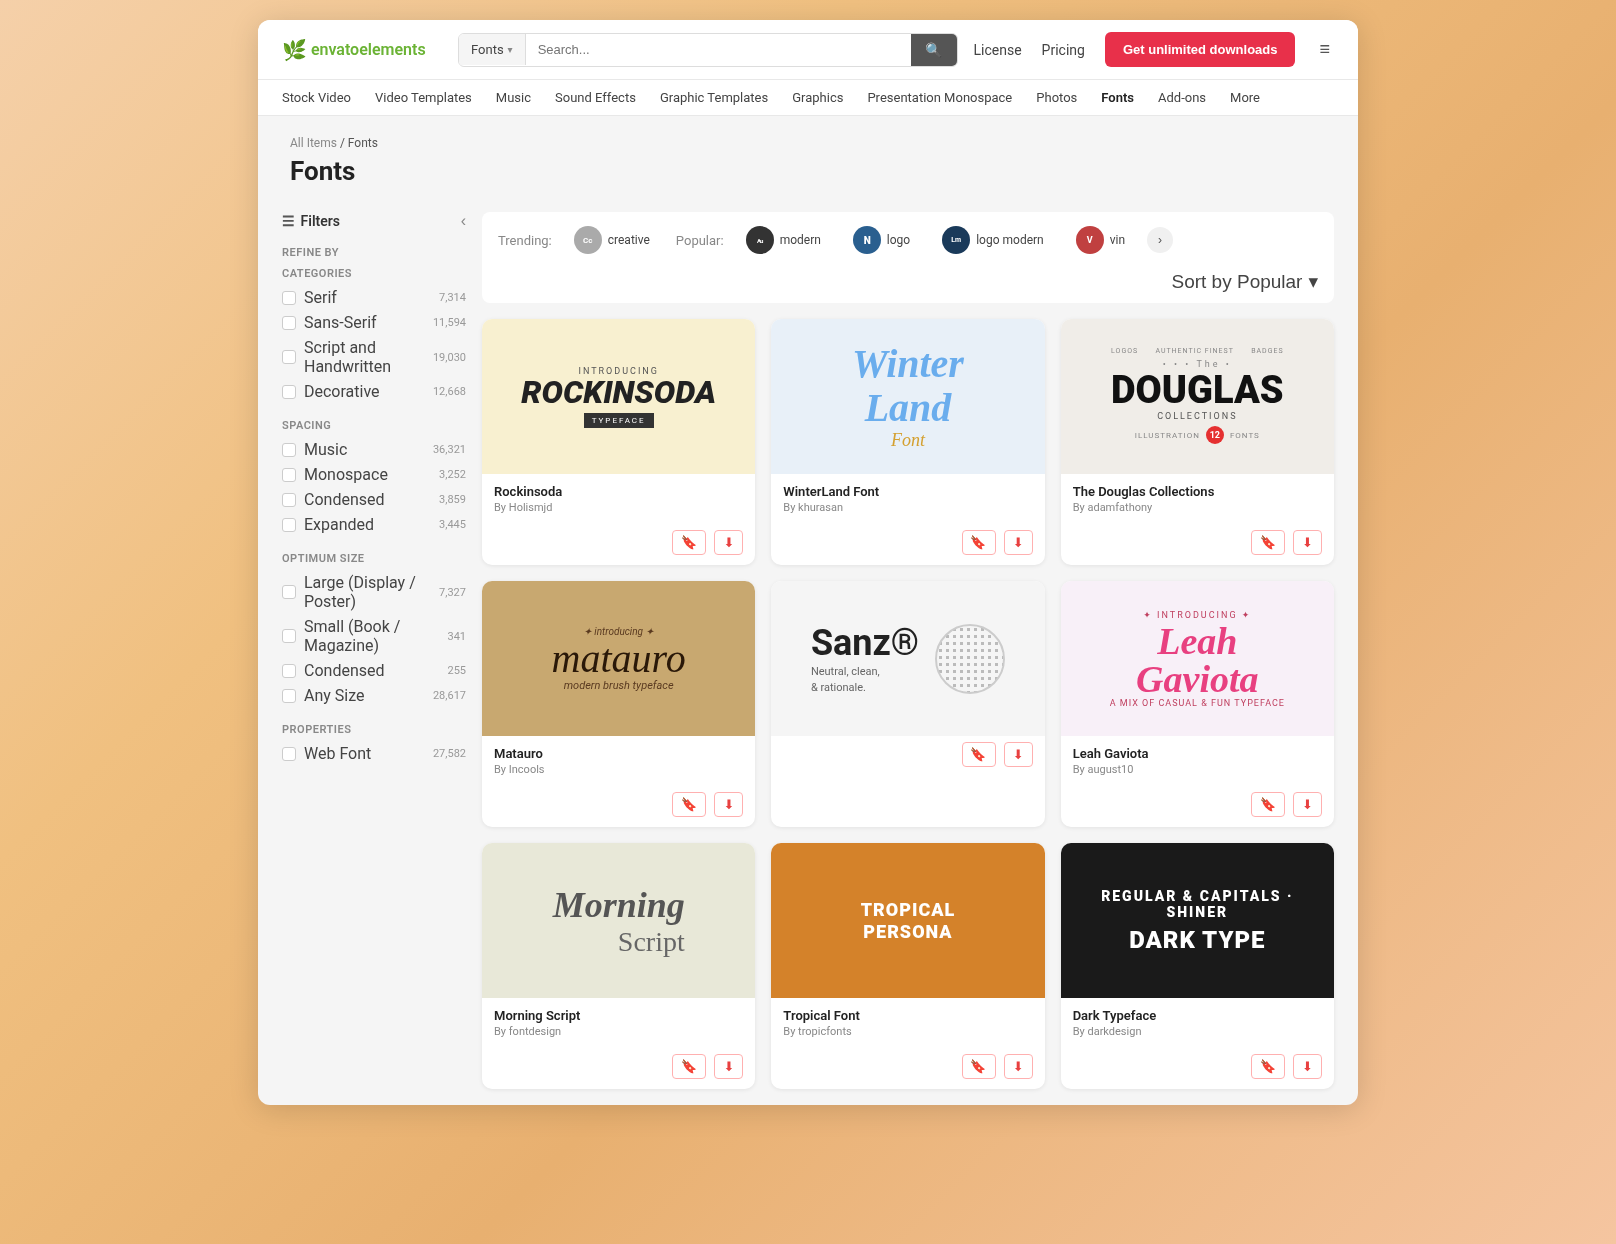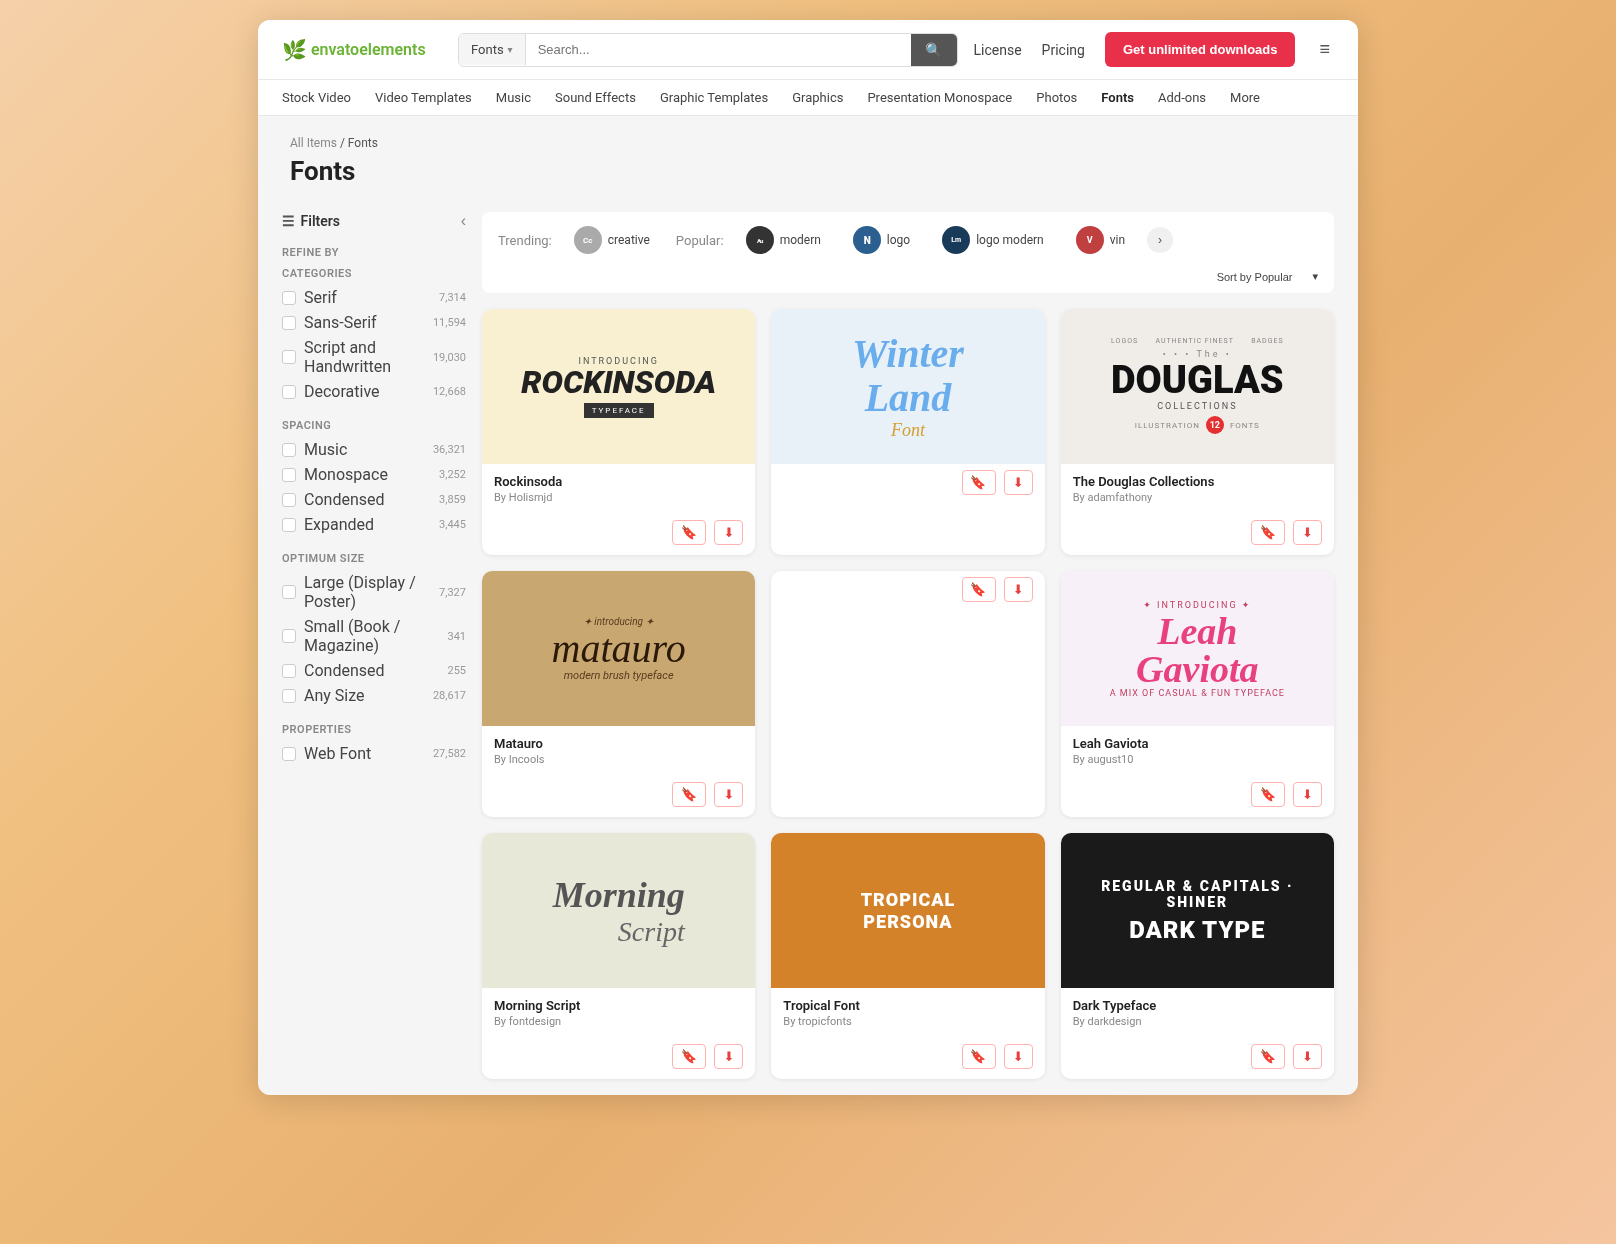--- a/index.html
+++ b/index.html
@@ -271,24 +271,24 @@
     .logomodern-circle { background: #1a3a5a; color: #fff; }
     .vin-circle { background: #c04040; color: #fff; }
     .sort-area {
       margin-left: auto;
       display: flex;
       align-items: center;
     }
     .sort-btn {
       display: flex;
       align-items: center;
-      gap: 20px;
+      gap: 6px;
       background: none;
       border: none;
-      font-size: 11px;
+      font-size: 19px;
       color: #444;
       cursor: pointer;
       font-weight: 500;
       margin-left: 36px;
     }
     .chevron-right-btn {
       background: #f0f0f0;
       border: none;
       border-radius: 50%;
       width: 26px;
@@ -759,20 +759,24 @@
           </div>
         </div>
 
         <div class="card">
           <div class="card-image winterland-bg">
             <div class="font-preview-winterland">
               <div class="main-text" style="font-family: Georgia, serif; color:#6aaded; font-style:italic; font-size:40px; line-height:1.1;">Winter<br>Land</div>
               <div class="sub-text" style="font-size:18px; color:#d4a030; font-style:italic; font-family: Georgia, serif;">Font</div>
             </div>
           </div>
+          <div class="card-info">
+            <div class="card-title">WinterLand Font</div>
+            <div class="card-author">By khurasan</div>
+          </div>
           <div class="card-actions">
             <button class="action-btn">
               <span>🔖</span>
             </button>
             <button class="action-btn">
               <span>⬇</span>
             </button>
           </div>
         </div>
 
@@ -824,20 +828,29 @@
             <button class="action-btn">
               <span>🔖</span>
             </button>
             <button class="action-btn">
               <span>⬇</span>
             </button>
           </div>
         </div>
 
         <div class="card">
+          <div class="card-image rnssanz-bg">
+            <div class="font-preview-rnssanz">
+              <div style="text-align:left;">
+                <div class="main-text">Sanz®</div>
+                <div class="sub-text">Neutral, clean,<br>&amp; rationale.</div>
+              </div>
+              <div class="dots-circle" style="width:70px;height:70px;border-radius:50%;background:radial-gradient(circle,#bbb 1.5px,transparent 1.5px);background-size:7px 7px;"></div>
+            </div>
+          </div>
           <div class="card-actions">
             <button class="action-btn">
               <span>🔖</span>
             </button>
             <button class="action-btn">
               <span>⬇</span>
             </button>
           </div>
         </div>
 
@@ -860,21 +873,21 @@
             <button class="action-btn">
               <span>⬇</span>
             </button>
           </div>
         </div>
 
         <div class="card">
           <div class="card-image morning-bg">
             <div class="morning-preview">
               <div class="main-text" style="font-family:Georgia,serif;font-style:italic;font-size:36px;color:#555;font-weight:700;">Morning</div>
-              <div style="font-size:28px;font-family:Georgia,serif;font-style:italic;color:#666;">Script</div>
+              <div style="font-size:28px;font-family:Georgia,serif;color:#666;">Script</div>
             </div>
           </div>
           <div class="card-info">
             <div class="card-title">Morning Script</div>
             <div class="card-author">By fontdesign</div>
           </div>
           <div class="card-actions">
             <button class="action-btn">
               <span>🔖</span>
             </button>

